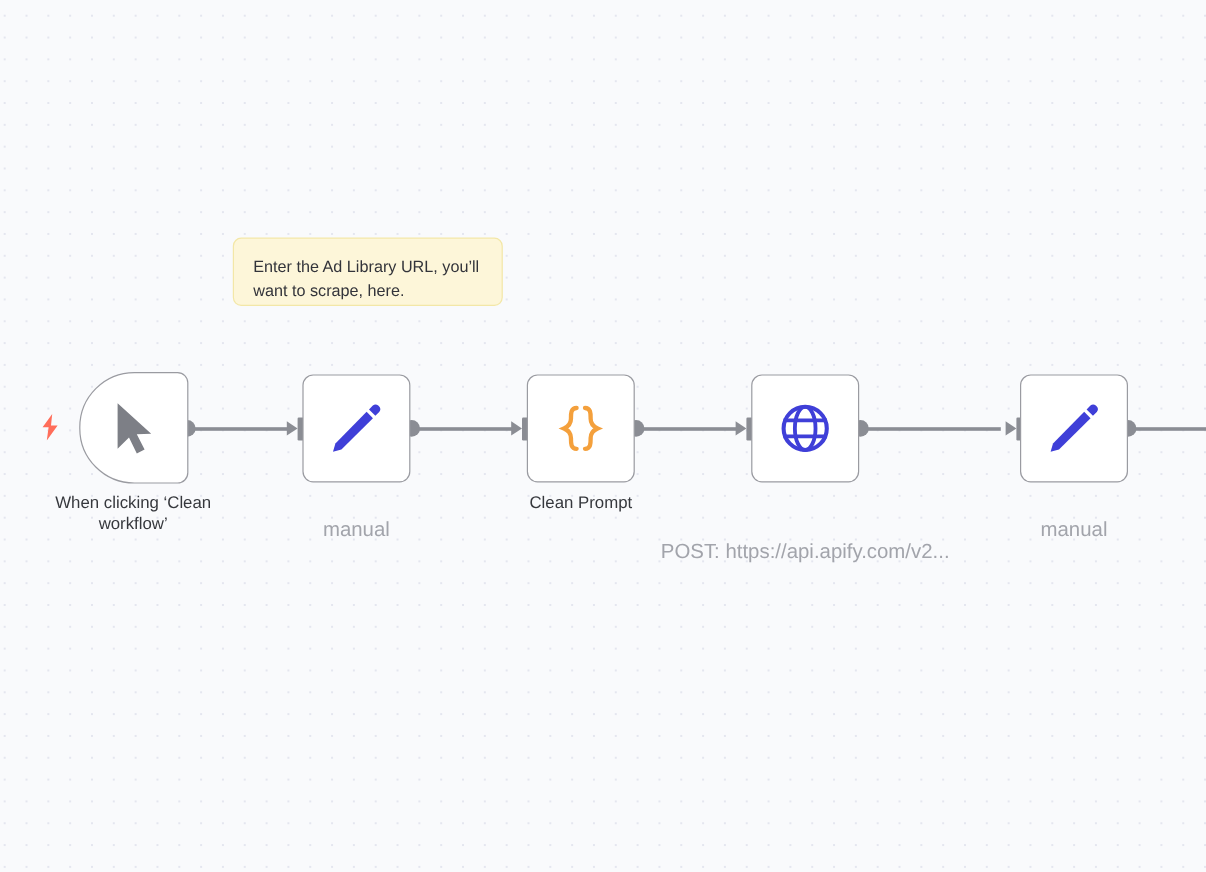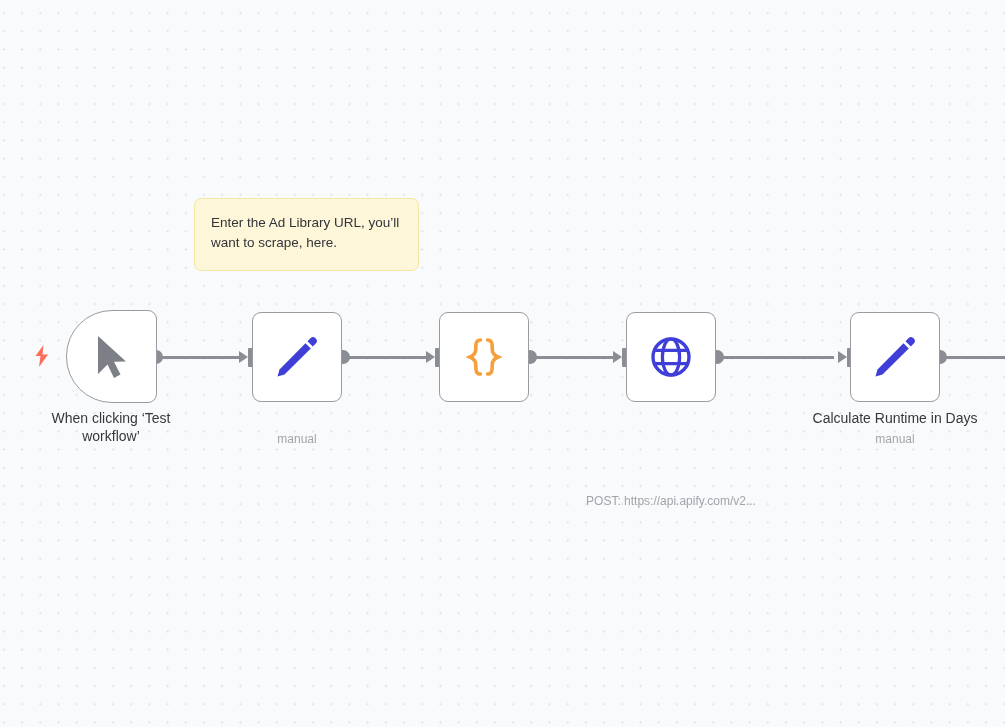--- a/index.html
+++ b/index.html
@@ -52,21 +52,21 @@
     color: #36383d;
     font-size: 14px;
     line-height: 1.25;
     font-weight: 400;
     white-space: pre-line;
   }
   .node-sub {
     position: absolute;
     text-align: center;
     color: #a2a4ab;
-    font-size: 12px;
+    font-size: 17px;
     line-height: 1.2;
     white-space: nowrap;
   }
 
   
   .conn-line {
     position: absolute;
     height: 3px;
     background: #8b8d94;
   }
@@ -97,21 +97,21 @@
     color: #ff6d5a;
   }
 
   .icon-wrap { display:flex; align-items:center; justify-content:center; }
 </style>
 </head>
 <body>
 
 <div id="canvas">
 
-  <div class="sticky" style="left:194px; top:198px; width:225px; height:73px;">
+  <div class="sticky" style="left:194px; top:198px; width:225px; height:57px;">
     <span>Enter the Ad Library URL, you’ll want to scrape, here.</span>
   </div>
 
   <div class="conn-dot" style="left:149px; top:350px;"></div>
   <div class="conn-line" style="left:160px; top:355.5px; width:82px;"></div>
   <div class="conn-arrow" style="left:239px; top:351px;"></div>
   <div class="conn-bar" style="left:248px; top:347.5px;"></div>
 
   <div class="conn-dot" style="left:336px; top:350px;"></div>
   <div class="conn-line" style="left:347px; top:355.5px; width:82px;"></div>
@@ -135,58 +135,58 @@
     <path d="M9.5 0 L1.5 11 L6.5 11 L5 22 L14 9.5 L8.5 9.5 Z" fill="#ff6d5a"></path>
   </svg>
 
   <div class="node trigger" style="left:66px; top:310px; width:91px; height:93px;">
     <span class="icon-wrap">
       <svg width="42" height="48" viewBox="0 0 42 48">
         <path d="M7 3 L7 41 L16.5 31.5 L23 45 L29.5 41.5 L23 28.8 L35 28.5 Z" fill="#7d7f86"></path>
       </svg>
     </span>
   </div>
-  <div class="node-label" style="left:11px; top:410px; width:200px;">When clicking ‘Test
+  <div class="node-label" style="left:11px; top:410px; width:200px;">When clicking ‘Clean
 workflow’</div>
 
   <div class="node standard" style="left:252px; top:312px; width:90px; height:90px;">
     <span class="icon-wrap">
       <svg width="46" height="46" viewBox="0 0 46 46">
         <path d="M5.5 35.5 L3.5 42.5 L10.5 40.5 L36.8 14.5 L31.5 9.2 Z" fill="#3f3fd8"></path>
         <path d="M33.5 7.2 L38.8 12.5 L42 9.3 C43.3 8 43.3 6.1 42 4.8 L41.2 4 C39.9 2.7 38 2.7 36.7 4 Z" fill="#3f3fd8"></path>
       </svg>
     </span>
   </div>
   <div class="node-sub" style="left:207px; top:432px; width:180px;">manual</div>
 
   <div class="node standard" style="left:439px; top:312px; width:90px; height:90px;">
     <span class="icon-wrap">
       <svg width="46" height="46" viewBox="0 0 46 46">
         <path d="M19.5 6 C14.5 6 14.8 11 14.8 15 C14.8 19.5 12.5 21.5 9 23 C12.5 24.5 14.8 26.5 14.8 31 C14.8 35 14.5 40 19.5 40" stroke="#f4a03c" stroke-width="3.6" fill="none" stroke-linecap="round"></path>
         <path d="M26.5 6 C31.5 6 31.2 11 31.2 15 C31.2 19.5 33.5 21.5 37 23 C33.5 24.5 31.2 26.5 31.2 31 C31.2 35 31.5 40 26.5 40" stroke="#f4a03c" stroke-width="3.6" fill="none" stroke-linecap="round"></path>
       </svg>
     </span>
   </div>
+  <div class="node-label" style="left:394px; top:410px; width:180px;">Clean Prompt</div>
 
   <div class="node standard" style="left:626px; top:312px; width:90px; height:90px;">
     <span class="icon-wrap">
       <svg width="46" height="46" viewBox="0 0 46 46">
         <circle cx="23" cy="23" r="18" stroke="#3f3fd8" stroke-width="3.4" fill="none"></circle>
         <ellipse cx="23" cy="23" rx="8.6" ry="18" stroke="#3f3fd8" stroke-width="3.2" fill="none"></ellipse>
         <line x1="5" y1="16.3" x2="41" y2="16.3" stroke="#3f3fd8" stroke-width="3.2"></line>
         <line x1="5" y1="29.7" x2="41" y2="29.7" stroke="#3f3fd8" stroke-width="3.2"></line>
       </svg>
     </span>
   </div>
-  <div class="node-sub" style="left:546px; top:450px; width:250px;margin-top:44px;">POST: https://api.apify.com/v2...</div>
+  <div class="node-sub" style="left:546px; top:450px; width:250px;">POST: https://api.apify.com/v2...</div>
 
   <div class="node standard" style="left:850px; top:312px; width:90px; height:90px;">
     <span class="icon-wrap">
       <svg width="46" height="46" viewBox="0 0 46 46">
         <path d="M5.5 35.5 L3.5 42.5 L10.5 40.5 L36.8 14.5 L31.5 9.2 Z" fill="#3f3fd8"></path>
         <path d="M33.5 7.2 L38.8 12.5 L42 9.3 C43.3 8 43.3 6.1 42 4.8 L41.2 4 C39.9 2.7 38 2.7 36.7 4 Z" fill="#3f3fd8"></path>
       </svg>
     </span>
   </div>
-  <div class="node-label" style="left:785px; top:410px; width:220px;">Calculate Runtime in Days</div>
   <div class="node-sub" style="left:785px; top:432px; width:220px;">manual</div>
 
 </div>
 
 </body></html>

